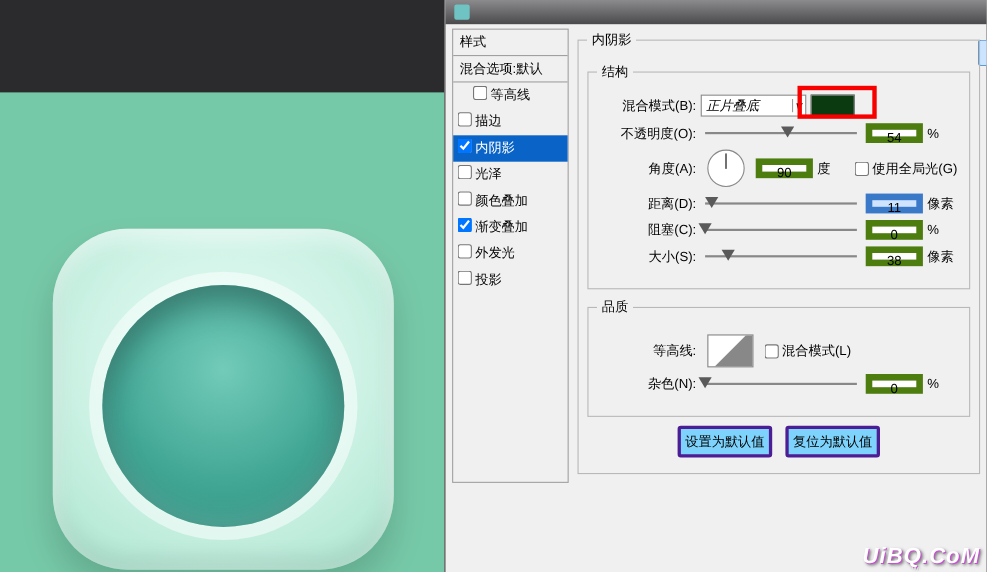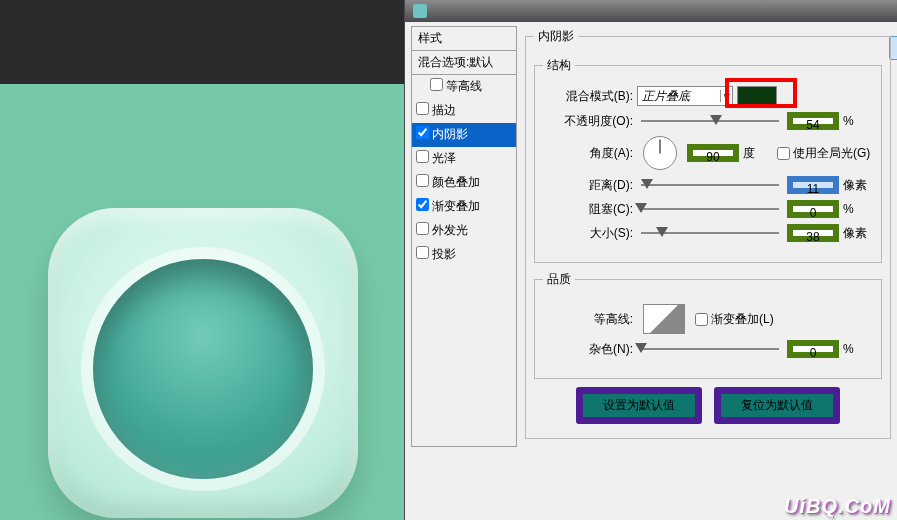--- a/index.html
+++ b/index.html
@@ -40,21 +40,21 @@
 .swatch { width: 40px; height: 20px; background: #0b3a10; border: 1px solid #888; }
 .hilite { position:absolute; border: 4px solid #f80000; }
 .slider { flex:1; height: 16px; position: relative; margin: 0 4px; }
 .slider::before { content:""; position:absolute; left:0; right:0; top:7px; height:2px; background:#888; }
 .thumb { position:absolute; top:2px; width:0; height:0; border-left:6px solid transparent; border-right:6px solid transparent; border-top:10px solid #5a5a5a; transform: translateX(-6px); }
 .numbox { width: 52px; height: 18px; border: 6px solid #4d7c0f; background: #fff; text-align: center; }
 .unit { width: 30px; }
 .angle-dial { width: 34px; height: 34px; border: 1px solid #888; border-radius: 50%; background: #fff; position: relative; margin: 0 6px; }
 .angle-dial::after { content:""; position:absolute; left:50%; top:50%; width:14px; height:1px; background:#000; transform-origin:left center; transform: rotate(-90deg); }
 .contour-box { width: 42px; height: 30px; border: 1px solid #888; background: linear-gradient(135deg,#fff 49%, #888 51%); margin: 0 6px; }
-.btn { padding: 3px 20px; border: 7px solid #4c1d95; background: #0f766e; border-radius: 3px; cursor: pointer; }
+.btn { padding: 3px 4px; border: 3px solid #4c1d95; background: #7dd3fc; border-radius: 3px; cursor: pointer; }
 .btn-row { display:flex; gap: 12px; justify-content:center; margin-top: 6px; }
 .cb { display:flex; align-items:center; gap:3px; }
 
 
 .ok-sliver { position:absolute; right:0; top:36px; width:8px; height:24px; background:#cce4ff; border:1px solid #5b9bd5; border-right:none; border-radius:3px 0 0 3px; }
 
 
 .watermark { position:absolute; right:6px; bottom:2px; font-weight:bold; font-style:italic; color:#fff; text-shadow:1px 1px 0 #c94fd4,2px 2px 3px rgba(0,0,0,.6); font-size:20px; letter-spacing:1px; }
 .watermark-sub { position:absolute; right:10px; bottom:-2px; font-size:8px; color:#eee; }
 </style>
@@ -156,21 +156,21 @@
         </fieldset>
 
         <fieldset>
           <legend>品质</legend>
 
           <div class="row">
             <span class="label">等高线:</span>
             <div class="contour-box"></div>
             <label class="cb">
               <input type="checkbox" style="">
-              <span>渐变叠加(L)</span>
+              <span>混合模式(L)</span>
             </label>
           </div>
 
           <div class="row">
             <span class="label">杂色(N):</span>
             <div class="slider">
                 <div class="thumb" style="left:0%"></div>
               </div>
             <div class="numbox">0</div>
             <span class="unit">%</span>

